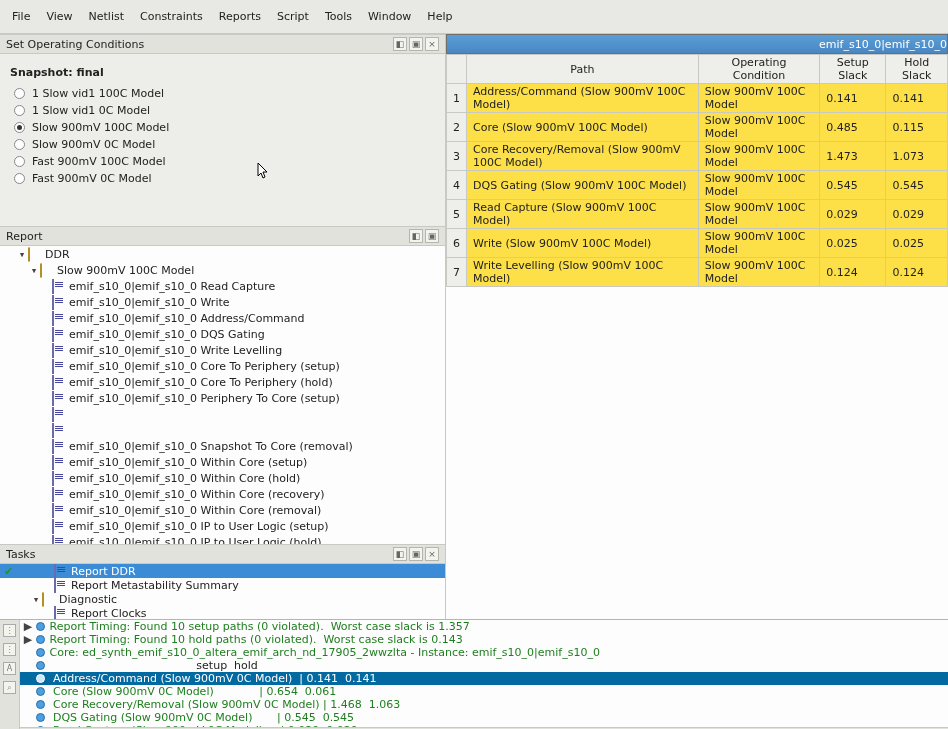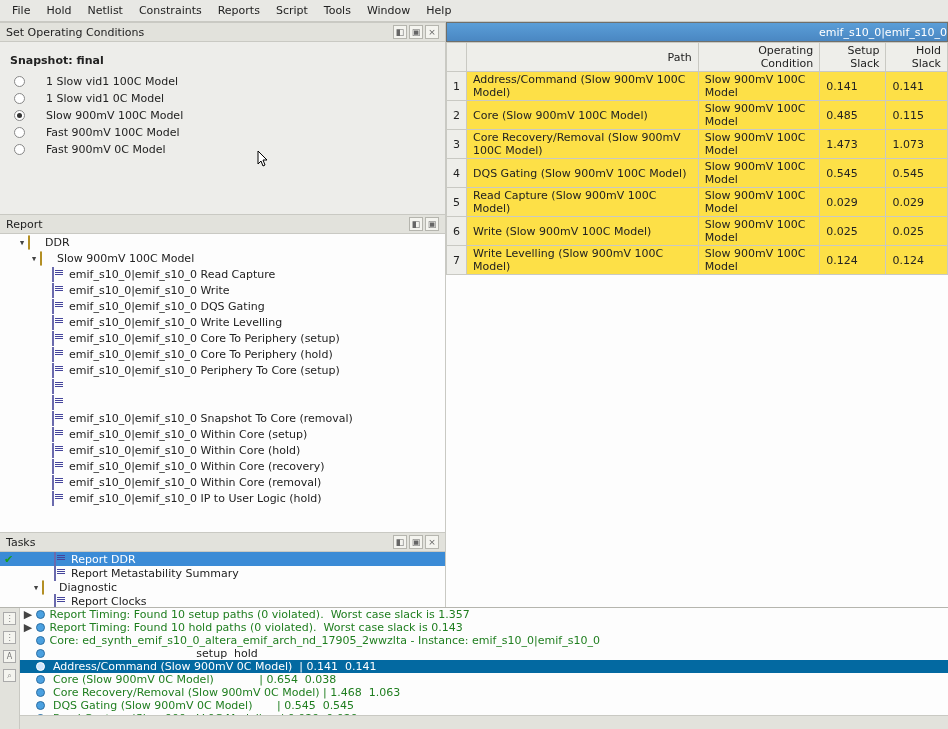--- a/index.html
+++ b/index.html
@@ -1,31 +1,31 @@
 <!DOCTYPE html>
 <html><head>
 <meta charset="utf-8">
 <style>
   * { box-sizing: border-box; margin: 0; padding: 0; font-family: "DejaVu Sans", "Liberation Sans", Arial, sans-serif; font-size: 11px; }
   html, body { width: 948px; height: 729px; background: #ededea; color: #222; overflow: hidden; }
 
-  .menubar { height: 22px; background: #e8e8e4; border-bottom: 1px solid #c9c9c3; display: flex; align-items: center; padding: 0 4px; }
+  .menubar { height: 34px; background: #e8e8e4; border-bottom: 1px solid #c9c9c3; display: flex; align-items: center; padding: 0 4px; }
   .menubar span { padding: 3px 8px; cursor: default; }
 
   .mainrow { display: flex; height: calc(100% - 22px - 122px); }
   .leftpane { width: 446px; display: flex; flex-direction: column; border-right: 1px solid #c9c9c3; }
   .rightpane { flex: 1; background: #fdfdfd; overflow: auto; }
 
   .panel-title { height: 20px; background: #e2e2dc; border-top: 1px solid #c9c9c3; border-bottom: 1px solid #c9c9c3; display: flex; align-items: center; padding: 0 6px; position: relative; }
   .panel-title .title { flex: 1; }
   .panel-title .pbtn { width: 14px; height: 14px; margin-left: 2px; border: 1px solid #b5b5ae; background: #f4f4ef; font-size: 9px; line-height: 12px; text-align: center; color: #666; cursor: default; }
 
   .operating-body { padding: 12px 10px 6px 10px; height: 172px; position: relative; }
   .snapshot { margin-bottom: 8px; }
-  .radio-row { display: flex; align-items: center; margin: 4px 0; padding-left: 4px; gap: 14px; }
+  .radio-row { display: flex; align-items: center; margin: 4px 0; padding-left: 4px; }
   .radio { width: 11px; height: 11px; border: 1px solid #888; border-radius: 50%; margin-right: 7px; position: relative; background: #fff; }
   .radio.sel::after { content: ""; position: absolute; width: 5px; height: 5px; background: #333; border-radius: 50%; top: 2px; left: 2px; }
   .cursor { position: absolute; left: 256px; top: 108px; pointer-events: none;}
   .cursor svg { width: 14px; height: 18px; }
 
   .report-body { flex: 1; overflow-y: scroll; background: #fdfdfd; }
   .tree-row { display: flex; align-items: center; height: 16px; padding-left: 4px; white-space: nowrap; }
   .tw { width: 12px; text-align: center; color: #444; font-family: monospace; cursor: default; }
   .fico { width: 14px; height: 12px; margin-right: 3px; display:inline-block; }
   .folder { background: linear-gradient(#f7d774,#e0b642); border:1px solid #b38f24; border-radius:1px; width:13px; height:10px; }
@@ -33,42 +33,42 @@
   .rptico::after { content:""; position:absolute; left:2px; top:2px; width:8px; height:1px; background:#45459c; box-shadow: 0 2px 0 #45459c, 0 4px 0 #45459c; }
 
   .tasks-body { height: 55px; background: #fdfdfd; overflow: hidden; }
   .task-row { display: flex; align-items: center; height: 14px; padding-left: 4px; }
   .task-row.sel { background: #3b8bd6; color: #fff; }
   .check { width: 14px; color: #1a9e1a; font-weight: bold; }
 
   .topbar-right { height: 20px; background: linear-gradient(#5a9ed8,#4a87c2); color: #fff; text-align: right; line-height: 20px; border: 1px solid #6f6f6a; }
   table.results { border-collapse: collapse; width: 100%; }
   table.results th, table.results td { border: 1px solid #c9c9c3; padding: 1px 6px; text-align: left; background: #fde047; height:14px;}
-  table.results th { background: #eeeeea; font-weight: normal; text-align: right; }
+  table.results th { background: #eeeeea; font-weight: normal; text-align: center; }
   table.results td.rowno { background: #eeeeea; text-align: center; width: 16px; }
 
   .console { height: 122px; border-top: 1px solid #b5b5ae; display: flex; }
   .console-gutter { width: 20px; background: #e2e2dc; border-right: 1px solid #c9c9c3; display:flex; flex-direction:column; align-items:center; padding-top:4px; gap:6px;}
   .gbtn { width:13px; height:13px; border:1px solid #aaa; background:#f4f4ef; font-size:8px; line-height:11px; text-align:center; color:#777; }
   .console-body { flex: 1; font-family: "DejaVu Sans Mono","Liberation Mono",monospace; font-size: 11px; overflow-x: auto; overflow-y:hidden; background:#fdfdfd;}
   .cl { display:flex; height:13px; align-items:center; white-space: pre; padding-left:2px;}
   .cl .tw2 { width:12px; text-align:center; color:#444;}
   .cl .bullet { width:12px; height:12px; display:inline-flex; align-items:center; justify-content:center;}
   .bdot { width:9px; height:9px; border-radius:50%; background:#4aa0e0; border:1px solid #2d6fa3; }
   .cl.green { color: #1f7e1f; }
   .cl.sel { background: #0369a1; color: #fff; }
   .cl.sel .bdot { background:#cfe6fb; border-color:#fff;}
   .scroll-h { height:14px; border-top:1px solid #c9c9c3; background:#e2e2dc;}
 </style>
 </head>
 <body>
 
 <div class="menubar" id="menubar">
     <span>File</span>
-    <span>Hold</span>
+    <span>View</span>
     <span>Netlist</span>
     <span>Constraints</span>
     <span>Reports</span>
     <span>Script</span>
     <span>Tools</span>
     <span>Window</span>
     <span>Help</span>
   </div>
 
 <div class="mainrow">
@@ -91,20 +91,24 @@
           <div class="radio-row">
             <span class="radio"></span>
             <span>1 Slow vid1 0C Model</span>
           </div>
           <div class="radio-row">
             <span class="radio sel"></span>
             <span>Slow 900mV 100C Model</span>
           </div>
           <div class="radio-row">
             <span class="radio"></span>
+            <span>Slow 900mV 0C Model</span>
+          </div>
+          <div class="radio-row">
+            <span class="radio"></span>
             <span>Fast 900mV 100C Model</span>
           </div>
           <div class="radio-row">
             <span class="radio"></span>
             <span>Fast 900mV 0C Model</span>
           </div>
         </div>
       <div class="cursor">
         <svg viewBox="0 0 12 18">
             <path d="M1 1 L1 14 L4 11 L6 16 L8 15 L6 10 L10 10 Z" fill="#fff" stroke="#000" stroke-width="1"></path>
@@ -146,20 +150,28 @@
           <span class="tw"></span>
           <span class="fico"><span class="rptico"></span></span>
           <span>emif_s10_0|emif_s10_0 Write</span>
         </div>
         <div class="tree-row">
           <span class="tw">&nbsp;</span>
           <span class="tw">&nbsp;</span>
           <span class="tw">&nbsp;</span>
           <span class="tw"></span>
           <span class="fico"><span class="rptico"></span></span>
+          <span>emif_s10_0|emif_s10_0 Address/Command</span>
+        </div>
+        <div class="tree-row">
+          <span class="tw">&nbsp;</span>
+          <span class="tw">&nbsp;</span>
+          <span class="tw">&nbsp;</span>
+          <span class="tw"></span>
+          <span class="fico"><span class="rptico"></span></span>
           <span>emif_s10_0|emif_s10_0 DQS Gating</span>
         </div>
         <div class="tree-row">
           <span class="tw">&nbsp;</span>
           <span class="tw">&nbsp;</span>
           <span class="tw">&nbsp;</span>
           <span class="tw"></span>
           <span class="fico"><span class="rptico"></span></span>
           <span>emif_s10_0|emif_s10_0 Write Levelling</span>
         </div>
@@ -233,20 +245,28 @@
           <span class="fico"><span class="rptico"></span></span>
           <span>emif_s10_0|emif_s10_0 Within Core (recovery)</span>
         </div>
         <div class="tree-row">
           <span class="tw">&nbsp;</span>
           <span class="tw">&nbsp;</span>
           <span class="tw">&nbsp;</span>
           <span class="tw"></span>
           <span class="fico"><span class="rptico"></span></span>
           <span>emif_s10_0|emif_s10_0 Within Core (removal)</span>
+        </div>
+        <div class="tree-row">
+          <span class="tw">&nbsp;</span>
+          <span class="tw">&nbsp;</span>
+          <span class="tw">&nbsp;</span>
+          <span class="tw"></span>
+          <span class="fico"><span class="rptico"></span></span>
+          <span>emif_s10_0|emif_s10_0 IP to User Logic (setup)</span>
         </div>
         <div class="tree-row">
           <span class="tw">&nbsp;</span>
           <span class="tw">&nbsp;</span>
           <span class="tw">&nbsp;</span>
           <span class="tw"></span>
           <span class="fico"><span class="rptico"></span></span>
           <span>emif_s10_0|emif_s10_0 IP to User Logic (hold)</span>
         </div>
       </div>
@@ -366,20 +386,20 @@
     <div class="gbtn">A</div>
     <div class="gbtn">⌕</div>
   </div>
   <div style="flex:1; display:flex; flex-direction:column;">
     <div class="console-body" id="console-body">
         <div class="cl green"><span class="tw2">▶</span><span class="bullet"><span class="bdot"></span></span><span> Report Timing: Found 10 setup paths (0 violated).  Worst case slack is 1.357</span></div>
         <div class="cl green"><span class="tw2">▶</span><span class="bullet"><span class="bdot"></span></span><span> Report Timing: Found 10 hold paths (0 violated).  Worst case slack is 0.143</span></div>
         <div class="cl green"><span class="tw2"> </span><span class="bullet"><span class="bdot"></span></span><span> Core: ed_synth_emif_s10_0_altera_emif_arch_nd_17905_2wwzlta - Instance: emif_s10_0|emif_s10_0</span></div>
         <div class="cl "><span class="tw2"> </span><span class="bullet"><span class="bdot"></span></span><span>                                           setup  hold</span></div>
         <div class="cl sel"><span class="tw2"> </span><span class="bullet"><span class="bdot"></span></span><span>  Address/Command (Slow 900mV 0C Model)  | 0.141  0.141</span></div>
-        <div class="cl green"><span class="tw2"> </span><span class="bullet"><span class="bdot"></span></span><span>  Core (Slow 900mV 0C Model)             | 0.654  0.038</span></div>
+        <div class="cl green"><span class="tw2"> </span><span class="bullet"><span class="bdot"></span></span><span>  Core (Slow 900mV 0C Model)             | 0.654  0.061</span></div>
         <div class="cl green"><span class="tw2"> </span><span class="bullet"><span class="bdot"></span></span><span>  Core Recovery/Removal (Slow 900mV 0C Model) | 1.468  1.063</span></div>
         <div class="cl green"><span class="tw2"> </span><span class="bullet"><span class="bdot"></span></span><span>  DQS Gating (Slow 900mV 0C Model)       | 0.545  0.545</span></div>
         <div class="cl green"><span class="tw2"> </span><span class="bullet"><span class="bdot"></span></span><span>  Read Capture (Slow 900mV 0C Model)     | 0.029  0.029</span></div>
       </div>
     <div class="scroll-h"></div>
   </div>
 </div>
 
 </body></html>

